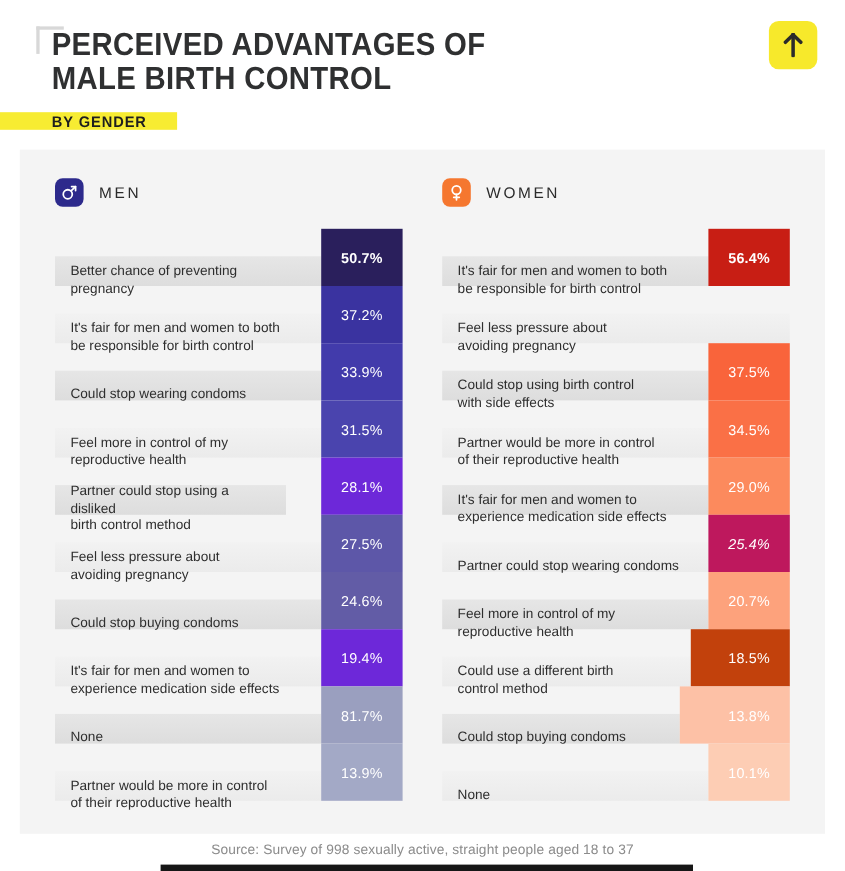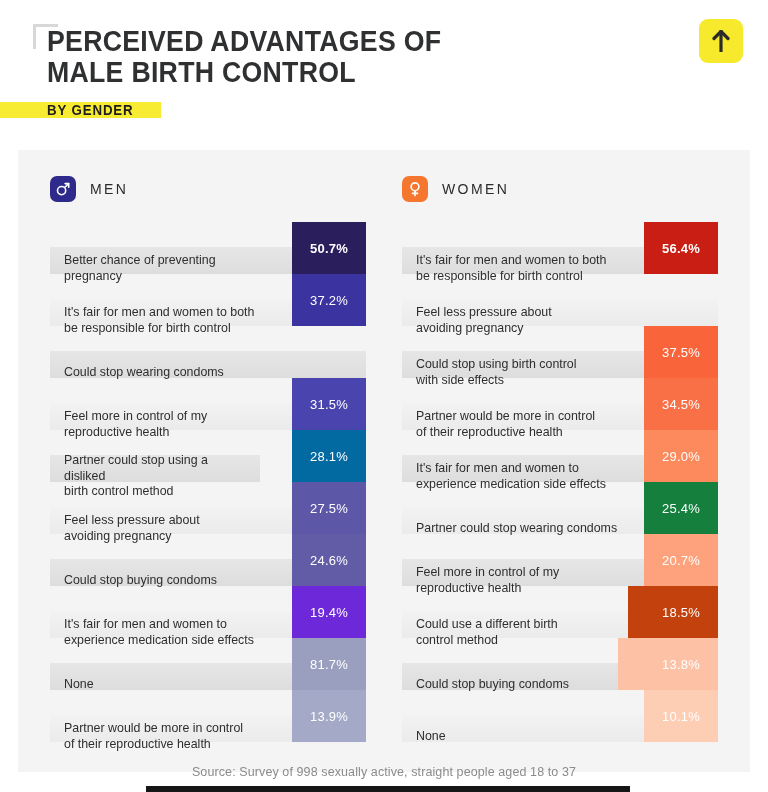--- a/index.html
+++ b/index.html
@@ -83,21 +83,21 @@
     align-items: center;
     justify-content: center;
     cursor: pointer;
   }
   .top-button svg { display: block; }
 
   
   .card {
     position: absolute;
     left: 18px;
-    top: 150px;
+    top: 136px;
     width: 732px;
     height: 622px;
     background: #f4f4f4;
   }
 
   .columns {
     position: absolute;
     left: 0; top: 0;
     width: 732px;
     display: flex;
@@ -243,32 +243,33 @@
           <div class="row norm">
             <div class="row-label">
               <span>It's fair for men and women to both<br>be responsible for birth control</span>
             </div>
             <div class="row-value" style="background: rgb(58, 51, 160);">37.2%</div>
           </div>
           <div class="row alt">
             <div class="row-label">
               <span>Could stop wearing condoms</span>
             </div>
+            <div class="row-value" style="background: rgb(66, 59, 171);">33.9%</div>
           </div>
           <div class="row norm">
             <div class="row-label">
               <span>Feel more in control of my<br>reproductive health</span>
             </div>
             <div class="row-value" style="background: rgb(74, 68, 174);">31.5%</div>
           </div>
           <div class="row alt">
             <div class="row-label">
               <span>Partner could stop using a disliked<br>birth control method</span>
             </div>
-            <div class="row-value" style="background: #0369a1; margin-left: 32px;">28.1%</div>
+            <div class="row-value" style="background: #6d28d9; margin-left: 32px;">28.1%</div>
           </div>
           <div class="row norm">
             <div class="row-label">
               <span>Feel less pressure about<br>avoiding pregnancy</span>
             </div>
             <div class="row-value" style="background: rgb(93, 87, 168);">27.5%</div>
           </div>
           <div class="row alt">
             <div class="row-label">
               <span>Could stop buying condoms</span>
@@ -334,21 +335,21 @@
           <div class="row alt">
             <div class="row-label">
               <span>It's fair for men and women to<br>experience medication side effects</span>
             </div>
             <div class="row-value" style="background: rgb(252, 138, 93);">29.0%</div>
           </div>
           <div class="row norm">
             <div class="row-label">
               <span>Partner could stop wearing condoms</span>
             </div>
-            <div class="row-value" style="background: #15803d;">25.4%</div>
+            <div class="row-value" style="background: #be185d; font-style: italic;">25.4%</div>
           </div>
           <div class="row alt">
             <div class="row-label">
               <span>Feel more in control of my<br>reproductive health</span>
             </div>
             <div class="row-value" style="background: rgb(253, 162, 124);">20.7%</div>
           </div>
           <div class="row norm">
             <div class="row-label">
               <span>Could use a different birth<br>control method</span>

